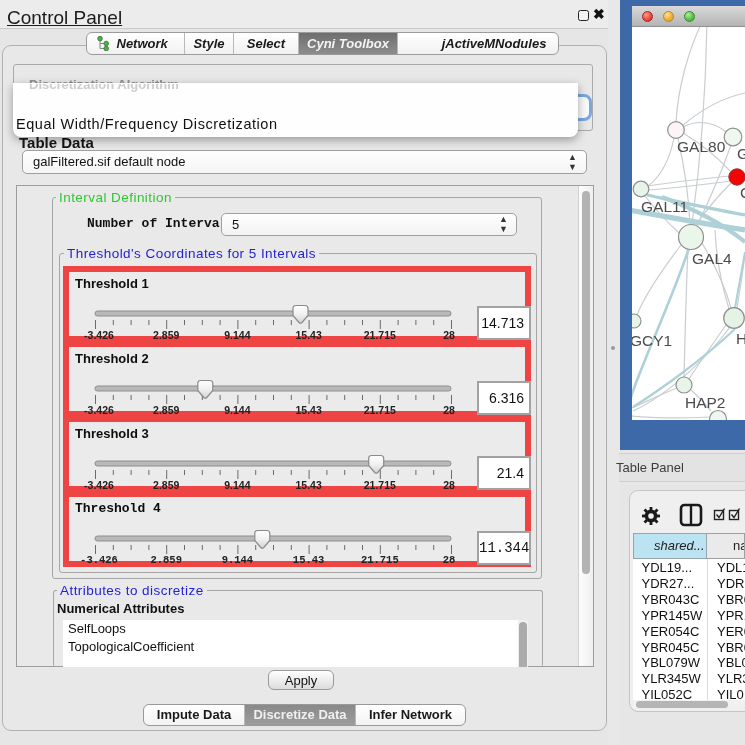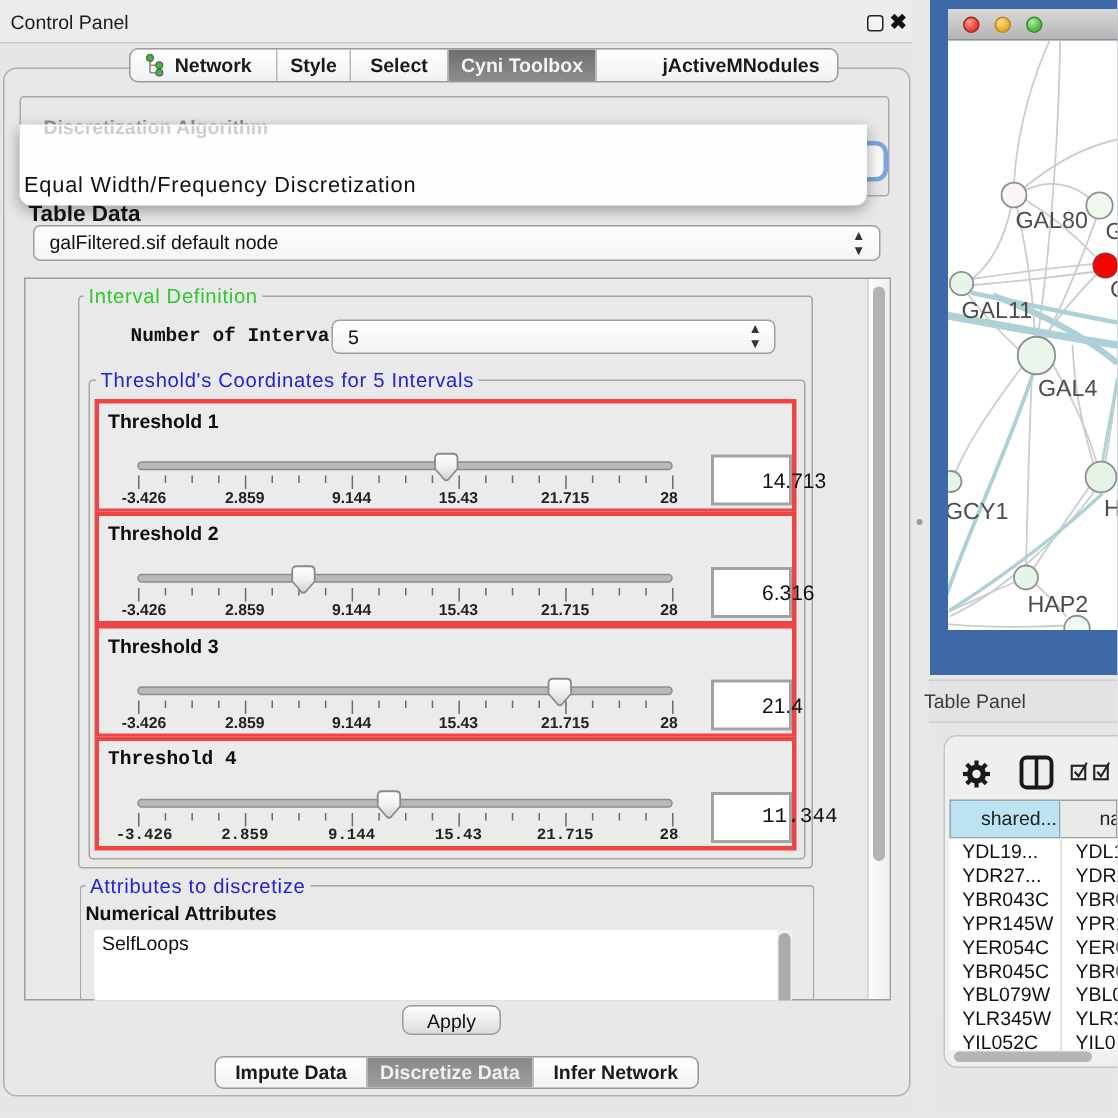--- a/index.html
+++ b/index.html
@@ -3,34 +3,34 @@
 <style>
 * { margin:0; padding:0; box-sizing:border-box; }
 html,body { width:745px; height:745px; overflow:hidden; }
 body { font-family:"Liberation Sans", sans-serif; background:#e6e6e6; position:relative;
        -webkit-font-smoothing:antialiased; }
 #app { position:absolute; left:0; top:0; width:745px; height:745px; }
 .abs { position:absolute; }
 
 
 #titlebar { left:0; top:0; width:619px; height:29px; background:#ececec; border-bottom:1px solid #c9c9c9; }
-#titletext { left:7px; top:7px; font-size:13px; color:#1b1b1b; }
+#titletext { left:7px; top:7px; font-size:19px; color:#1b1b1b;text-decoration:underline; }
 #floaticon { left:578px; top:9.5px; width:11px; height:11px; border:1.5px solid #222; border-radius:2.5px; background:#f4f4f4; }
 #closeicon { left:593px; top:6px; font-size:14px; font-weight:bold; color:#111; }
 
 
 #cpanel { left:2px; top:45px; width:605px; height:686px; background:#e8e8e8;
           border:1px solid #b1b1b1; border-radius:9px; }
 
 
 #tabbar { left:85.5px; top:31.5px; height:23px; background:#ffffff; border:1px solid #9b9b9b;
           border-radius:6px; display:flex; overflow:hidden;
           background:linear-gradient(#ffffff,#f1f1f1); }
 .tab { font-size:13px; font-weight:bold; color:#1a1a1a; text-align:center; line-height:22px;
-       border-right:1px solid #b9b9b9; white-space:nowrap; flex:none; }
+       border-right:1px solid #b9b9b9; white-space:nowrap; flex:none;font-style:italic; }
 .tab:last-child { border-right:none; }
 .tabsel { background:linear-gradient(#6e6e6e,#8d8d8d); color:#f4f4f4; }
 
 
 #dgroup { left:13px; top:64px; width:580px; height:67px; border:1px solid #aaa; border-radius:3px; }
 #focusring { left:554px; top:94px; width:38px; height:27px; border:3.5px solid #7aa7e0; border-radius:8px; background:#fafafa; }
 
 
 #popup { left:13px; top:83px; width:565px; height:54px; background:#fefefe;
          border-radius:0 0 8px 8px; box-shadow:0 3px 10px rgba(0,0,0,0.35); }
@@ -53,26 +53,26 @@
 
 .group { border:1px solid #a6a6a6; border-radius:3px; }
 .gtitle { position:absolute; font-size:13.5px; letter-spacing:0.45px; background:#e9e9e9; padding:0 3px; white-space:nowrap; }
 #igroup { left:52px; top:197px; width:490px; height:382px; }
 #igtitle { left:56px; top:190px; color:#2ec82e; }
 #noi { left:87px; top:216px; font-size:13px; font-weight:bold; color:#111;font-family:Liberation Mono, monospace; }
 #combo2 { left:221px; top:213px; width:296px; height:23px; background:linear-gradient(#ffffff,#f2f2f2);
           border:1px solid #a0a0a0; border-radius:5px; font-size:13px; color:#111; line-height:21px; padding-left:10px; }
 #tgroup { left:59px; top:253px; width:478px; height:320px; }
 #tgtitle { left:64px; top:246px; color:#2323d6; }
-.thpanel { position:absolute; left:63px; width:468px; height:76px; background:#ebebeb; border:3px solid #ef4444; }
+.thpanel { position:absolute; left:63px; width:468px; height:76px; background:#ebebeb; border:6px solid #ef4444; }
 .thtitle { position:absolute; left:6px; top:4px; font-size:13px; font-weight:bold; color:#0d0d0d; }
 .tl { position:absolute; width:70px; text-align:center; font-size:10.5px; font-weight:bold; color:#222; }
 .vbox { position:absolute; left:408px; top:34px; width:54px; height:34px; background:#fff;
         border:2px solid #a2a2a2; font-size:14px; color:#111; text-align:right;
-        line-height:30px; padding-right:5px;padding-left:32px; }
+        line-height:30px; padding-right:5px; }
 #agroup { left:53px; top:590px; width:490px; height:77px; border-bottom:none; }
 #agtitle { left:57px; top:583px; color:#2323d6; }
 #numattr { left:57px; top:601px; font-size:13px; font-weight:bold; color:#111; }
 #attrlist { left:63px; top:620px; width:455px; height:47px; background:#fff; overflow:hidden; }
 .li { font-size:13px; color:#111; padding-left:5px; height:17.5px; line-height:17px; }
 #alscroll { left:518px; top:620px; width:10px; height:47px; background:#f0f0f0; }
 #althumb { left:519px; top:622px; width:8px; height:45px; background:#ababab; border-radius:4px 4px 0 0; }
 
 #applybtn { left:268px; top:670px; width:66px; height:20px; background:linear-gradient(#ffffff,#dcdcdc);
             border:1px solid #9a9a9a; border-radius:6px; font-size:13px; color:#111;
@@ -91,21 +91,21 @@
             border-bottom:1px solid #909090; }
 .tlight { position:absolute; width:11px; height:11px; border-radius:50%; top:4.5px; }
 #netcanvas { left:632px; top:27px; width:113px; height:393px; background:#ffffff; }
 
 #tpbar { left:619px; top:453px; width:126px; height:29px; background:#e3e3e3;
          border-top:1px solid #cfcfcf; border-bottom:1px solid #cfcfcf; }
 #tptext { left:616px; top:460px; font-size:13px; color:#3c3c3c; }
 #tablebox { left:629px; top:490px; width:130px; height:222px; background:#efefef;
             border:1px solid #c5c5c5; border-radius:9px; }
 #thead1 { left:633px; top:533px; width:74px; height:26px; background:#bce3f2; border:1px solid #97a6ad;
-          font-size:13px; color:#222; padding-left:20px; line-height:24px; }
+          font-size:13px; color:#222; padding-left:20px; line-height:24px;font-style:italic; }
 #thead2 { left:707px; top:533px; width:38px; height:26px; background:#eaeaea; border:1px solid #a0a0a0;
           border-left:none; font-size:13px; color:#222; padding-left:26px; line-height:24px; overflow:hidden; }
 #tbody { left:633px; top:559px; width:112px; height:141px; background:#fff; overflow:hidden; border-right:0; }
 #coldiv { left:707px; top:559px; width:1px; height:141px; background:#dcdcdc; }
 .trow { position:absolute; left:633px; width:130px; font-size:13px; color:#111; line-height:15.6px; }
 .c1 { display:inline-block; width:74px; text-align:left; padding-left:8.5px; }
 .c2 { display:inline-block; padding-left:10px; }
 #hscroll { left:633px; top:700px; width:112px; height:8px; background:#f1f1f1; }
 #hthumb { left:636px; top:700.5px; width:92px; height:7px; background:#b5b5b5; border-radius:3.5px; }
 </style></head>
@@ -325,20 +325,21 @@
         <div class="tl" style="left:345.0px;top:57px;">28</div>
       </div>
   <div class="vbox">11.344</div>
 </div>
 
   <div class="abs group" id="agroup"></div>
   <div class="gtitle abs" id="agtitle">Attributes to discretize</div>
   <div class="abs" id="numattr">Numerical Attributes</div>
   <div class="abs" id="attrlist">
     <div class="li">SelfLoops</div>
+    <div class="li">TopologicalCoefficient</div>
   </div>
   <div class="abs" id="alscroll"></div>
   <div class="abs" id="althumb"></div>
 
   <div class="abs" id="vscroll"></div>
   <div class="abs" id="vthumb"></div>
 
   <div class="abs" id="applybtn">Apply</div>
 
   <div class="abs" id="bottabs">

